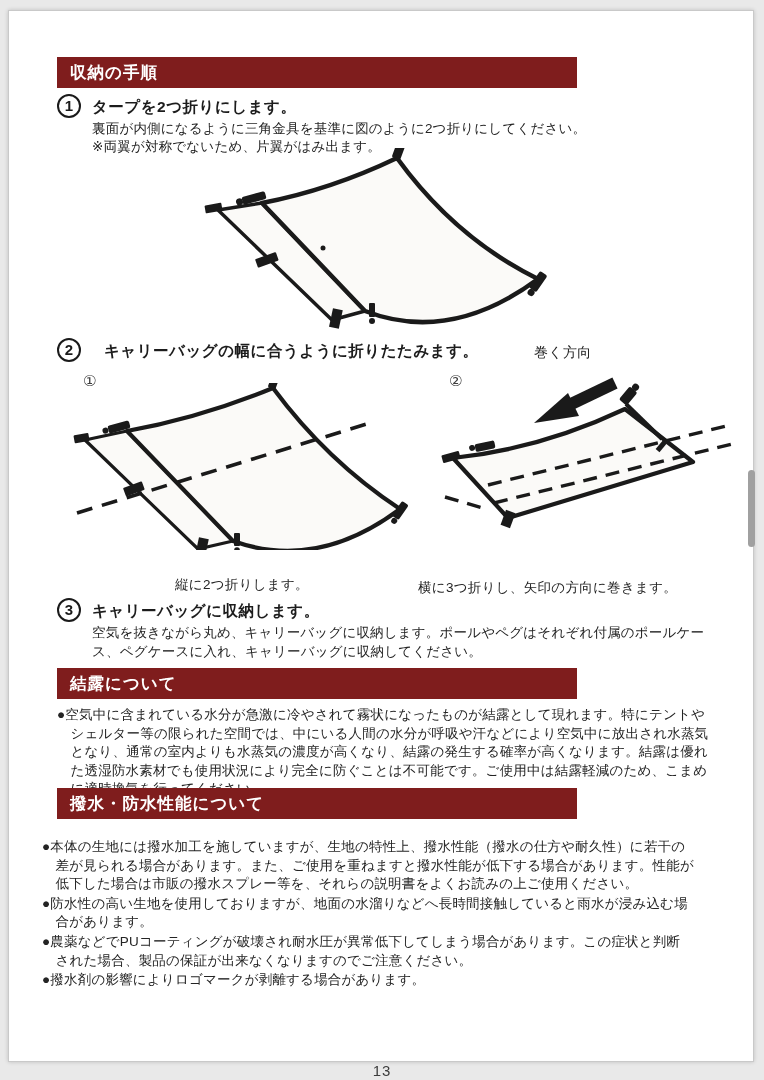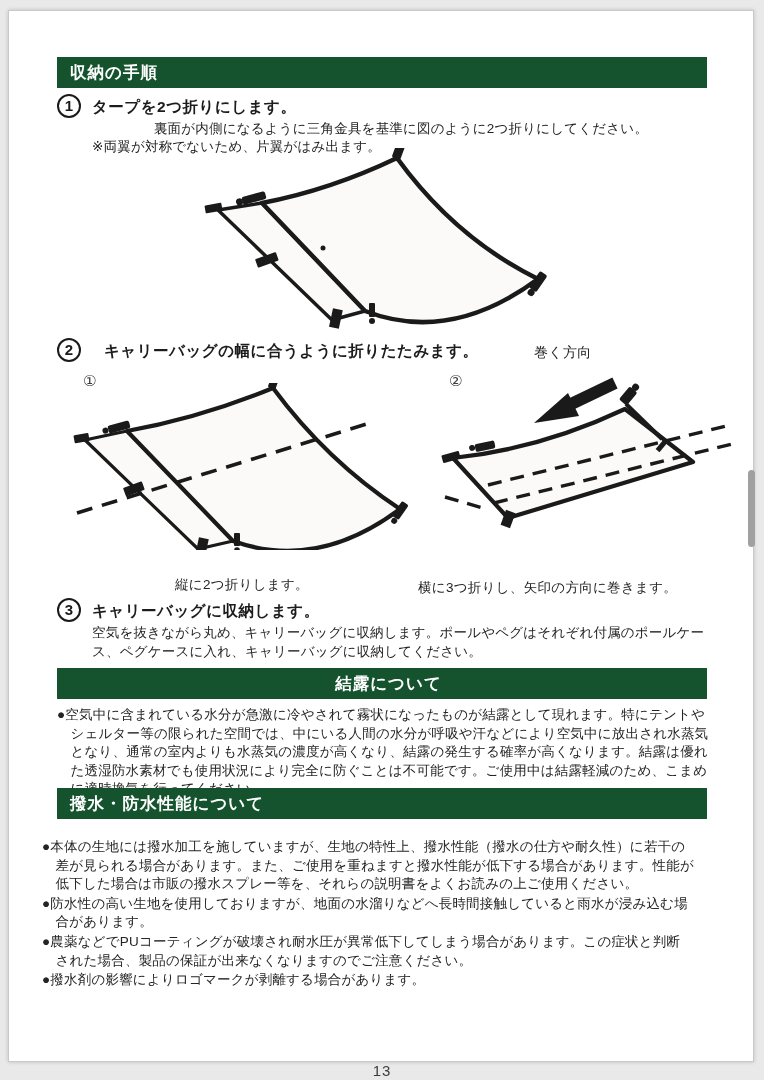--- a/index.html
+++ b/index.html
@@ -10,22 +10,22 @@
     color:#242424;
   }
   .card{
     position:absolute;left:8px;top:10px;width:746px;height:1052px;
     background:#ffffff;border:1px solid #c9c9c9;
     box-shadow:0 0 4px rgba(0,0,0,.18);
     box-sizing:border-box;
   }
   .abs{position:absolute;}
   .bar{
-    position:absolute;left:57px;width:650px;height:31px;
-    background:#14532d;color:#ffffff;
+    position:absolute;left:57px;width:520px;height:31px;
+    background:#7f1d1d;color:#ffffff;
     font-size:16.5px;font-weight:bold;line-height:31px;
     padding-left:13px;box-sizing:border-box;letter-spacing:1px;
   }
   .stepnum{
     position:absolute;width:24px;height:24px;border:2.4px solid #1a1a1a;
     border-radius:50%;box-sizing:border-box;
     font-size:15px;font-weight:bold;text-align:center;line-height:19.5px;
     color:#1a1a1a;background:#fff;
   }
   .steptitle{
@@ -60,21 +60,21 @@
 <div class="card"></div>
 
 <div class="bar" style="top:57px;">
   <span>収納の手順</span>
 </div>
 
 <div class="stepnum" style="left:57px;top:94px;">
   <span>1</span>
 </div>
 <div class="steptitle" style="left:92px;top:97px;">タープを2つ折りにします。</div>
-<div class="body-text" style="left:92px;top:120px;width:618px;text-align:center;">裏面が内側になるように三角金具を基準に図のように2つ折りにしてください。</div>
+<div class="body-text" style="left:92px;top:120px;width:618px;">裏面が内側になるように三角金具を基準に図のように2つ折りにしてください。</div>
 <div class="body-text" style="left:92px;top:138px;width:618px;">※両翼が対称でないため、片翼がはみ出ます。</div>
 
 <svg class="abs" style="left:150px;top:148px;" width="460" height="195" viewBox="0 0 460 195">
   <g stroke="#1a1a1a" stroke-linejoin="round" stroke-linecap="round">
     <path d="M112,55 L68,62 L182,172 L215,163 Z" fill="#fbfaf8" stroke-width="3.5"></path>
     <path d="M112,55 Q180,42 247,10 Q305,90 388,131 Q300,196 215,163 Z" fill="#fbfaf8" stroke-width="4.5"></path>
   </g>
   <g class="ink">
     <g transform="translate(247,9) rotate(20)">
         <rect x="-5" y="-16" width="9" height="18" rx="2"></rect>
@@ -184,21 +184,21 @@
 
 <div class="caption" style="left:175px;top:576px;">縦に2つ折りします。</div>
 <div class="caption" style="left:418px;top:579px;">横に3つ折りし、矢印の方向に巻きます。</div>
 
 <div class="stepnum" style="left:57px;top:598px;">
   <span>3</span>
 </div>
 <div class="steptitle" style="left:92px;top:601px;">キャリーバッグに収納します。</div>
 <div class="body-text" style="left:92px;top:624px;width:620px;">空気を抜きながら丸め、キャリーバッグに収納します。ポールやペグはそれぞれ付属のポールケース、ペグケースに入れ、キャリーバッグに収納してください。</div>
 
-<div class="bar" style="top:668px;text-align:center;">
+<div class="bar" style="top:668px;">
   <span>結露について</span>
 </div>
 <div class="body-text" style="left:57px;top:706px;width:652px;">
   <p class="bullet">●空気中に含まれている水分が急激に冷やされて霧状になったものが結露として現れます。特にテントやシェルター等の限られた空間では、中にいる人間の水分が呼吸や汗などにより空気中に放出され水蒸気となり、通常の室内よりも水蒸気の濃度が高くなり、結露の発生する確率が高くなります。結露は優れた透湿防水素材でも使用状況により完全に防ぐことは不可能です。ご使用中は結露軽減のため、こまめに適時換気を行ってください。</p>
 </div>
 
 <div class="bar" style="top:788px;">
   <span>撥水・防水性能について</span>
 </div>
 <div class="body-text" style="left:42px;top:826px;width:652px;margin-top:12px;">

